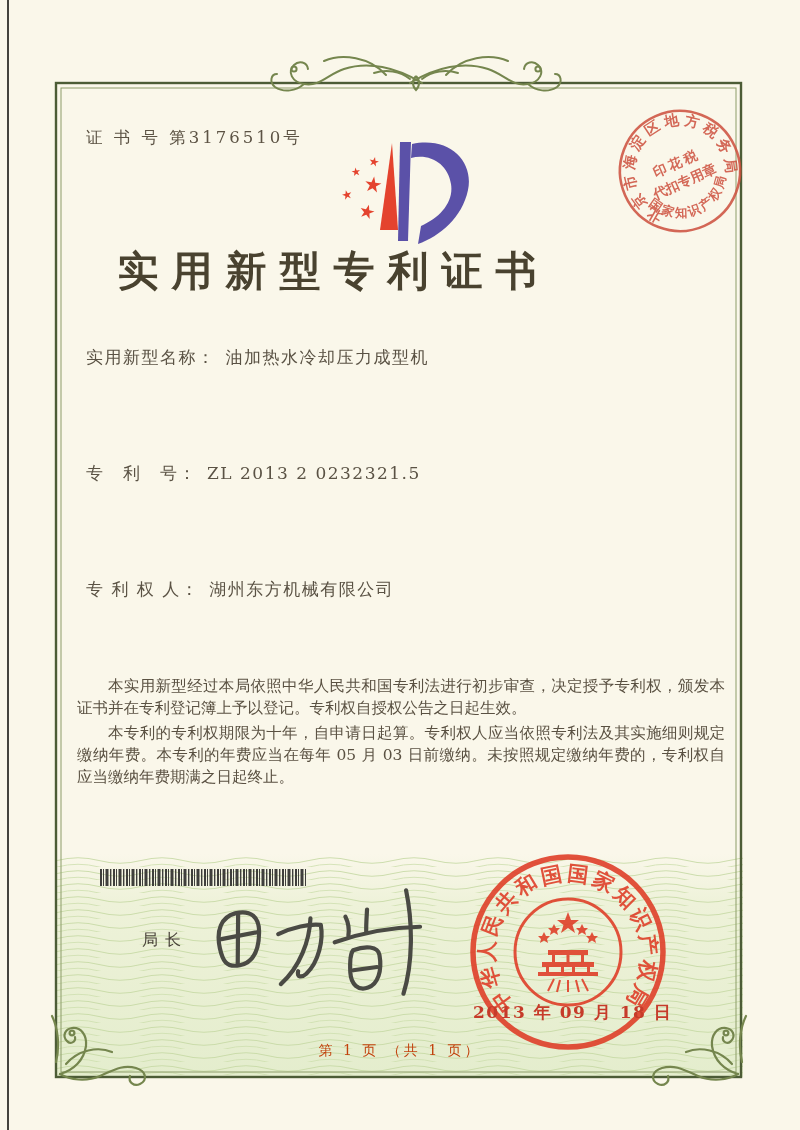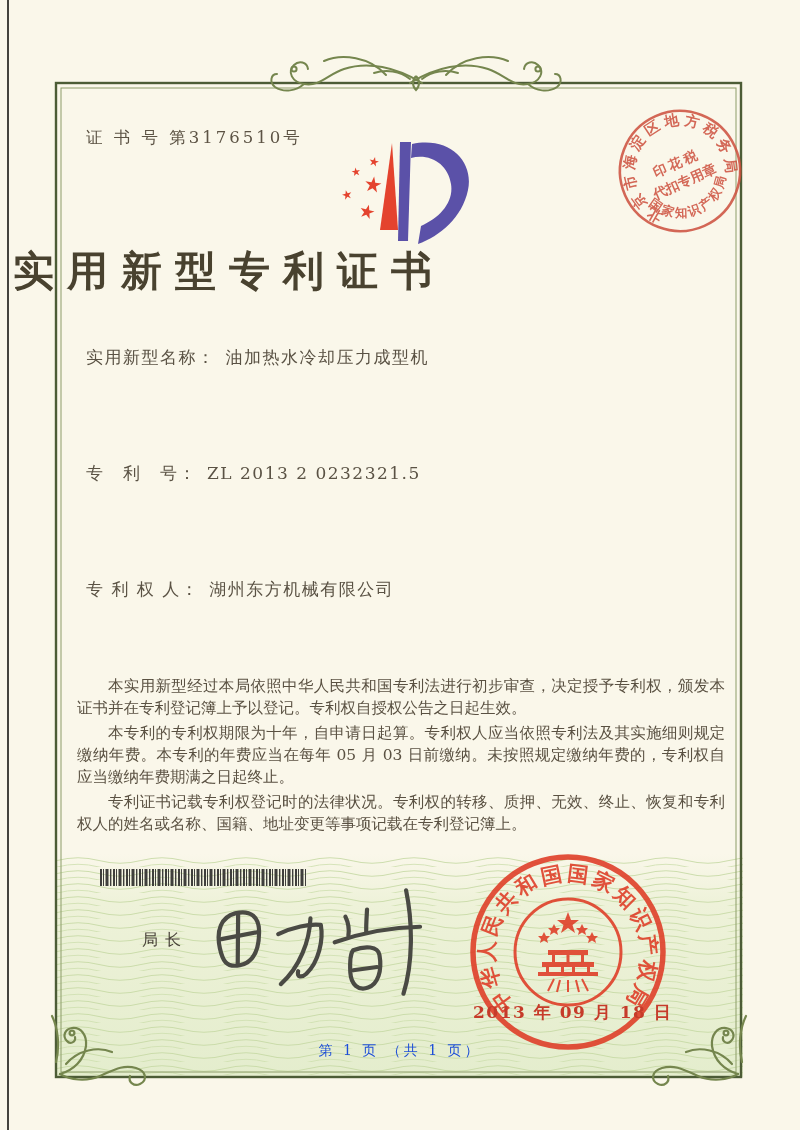--- a/index.html
+++ b/index.html
@@ -3,30 +3,30 @@
 <meta charset="utf-8">
 <style>
   html,body{margin:0;padding:0;background:#e8e4d4;}
   #page{position:relative;width:800px;height:1130px;background:#faf7ea;overflow:hidden;
         font-family:"DejaVu Serif","Liberation Serif",serif;color:#57503f;}
   .abs{position:absolute;}
   #scan-edge{left:7px;top:0;width:2px;height:1130px;background:#23231f;opacity:.85;}
   #band{left:57px;top:854px;width:686px;height:223px;
         background:linear-gradient(180deg,rgba(238,242,217,0) 0%,#eef2d9 22%,#e4edcd 100%);}
   #cert-no{left:86px;top:127px;font-size:16.5px;letter-spacing:3px;color:#5c5344;}
-  #title{left:0;top:244px;width:654px;font-size:41px;font-weight:bold;
+  #title{left:0;top:244px;width:654px;text-align:center;font-size:41px;font-weight:bold;
          letter-spacing:13px;text-indent:13px;color:#49422f;}
   .field{left:86px;font-size:17px;color:#5a5244;letter-spacing:1.5px;white-space:nowrap;}
   .field .lab{margin-right:10px;}
   #paras{left:74px;top:672px;width:654px;font-size:15.5px;line-height:22px;color:#5a5142;
          text-align:justify;}
   #paras p{margin:3px;text-indent:2em;}
   #juzhang{left:142px;top:930px;font-size:16px;letter-spacing:7px;color:#474138;}
   #seal-date{left:473px;top:1001px;font-size:17px;letter-spacing:1.5px;color:#c63b2a;font-weight:bold;}
-  #footer{left:0;top:1042px;width:800px;text-align:center;font-size:14px;letter-spacing:3px;color:#1d4ed8;}
+  #footer{left:0;top:1042px;width:800px;text-align:center;font-size:14px;letter-spacing:3px;color:#c2410c;}
   svg{display:block;}
   text{font-family:"DejaVu Serif","Liberation Serif",serif;}
 </style>
 </head>
 <body>
 
 <div id="page">
 
   <div id="band" class="abs">
     <svg width="686" height="223">
@@ -118,21 +118,20 @@
   <div class="abs field" style="top:462px">
     <span class="lab">专　利　号：</span><span>ZL 2013 2 0232321.5</span>
   </div>
   <div class="abs field" style="top:578px">
     <span class="lab">专 利 权 人：</span><span>湖州东方机械有限公司</span>
   </div>
 
   <div id="paras" class="abs">
     <p>本实用新型经过本局依照中华人民共和国专利法进行初步审查，决定授予专利权，颁发本证书并在专利登记簿上予以登记。专利权自授权公告之日起生效。</p>
     <p>本专利的专利权期限为十年，自申请日起算。专利权人应当依照专利法及其实施细则规定缴纳年费。本专利的年费应当在每年 05 月 03 日前缴纳。未按照规定缴纳年费的，专利权自应当缴纳年费期满之日起终止。</p>
-    <p>专利证书记载专利权登记时的法律状况。专利权的转移、质押、无效、终止、恢复和专利权人的姓名或名称、国籍、地址变更等事项记载在专利登记簿上。</p>
   </div>
 
   <svg class="abs" style="left:100px;top:869px" width="206" height="17">
     <defs>
       <pattern id="bc" width="13" height="17" patternUnits="userSpaceOnUse">
         <rect x="0" y="0" width="2" height="17" fill="#3f3f3c"></rect>
         <rect x="3" y="0" width="1" height="17" fill="#3f3f3c"></rect>
         <rect x="5.5" y="0" width="3" height="17" fill="#3f3f3c"></rect>
         <rect x="10" y="0" width="1.4" height="17" fill="#3f3f3c"></rect>
       </pattern>

